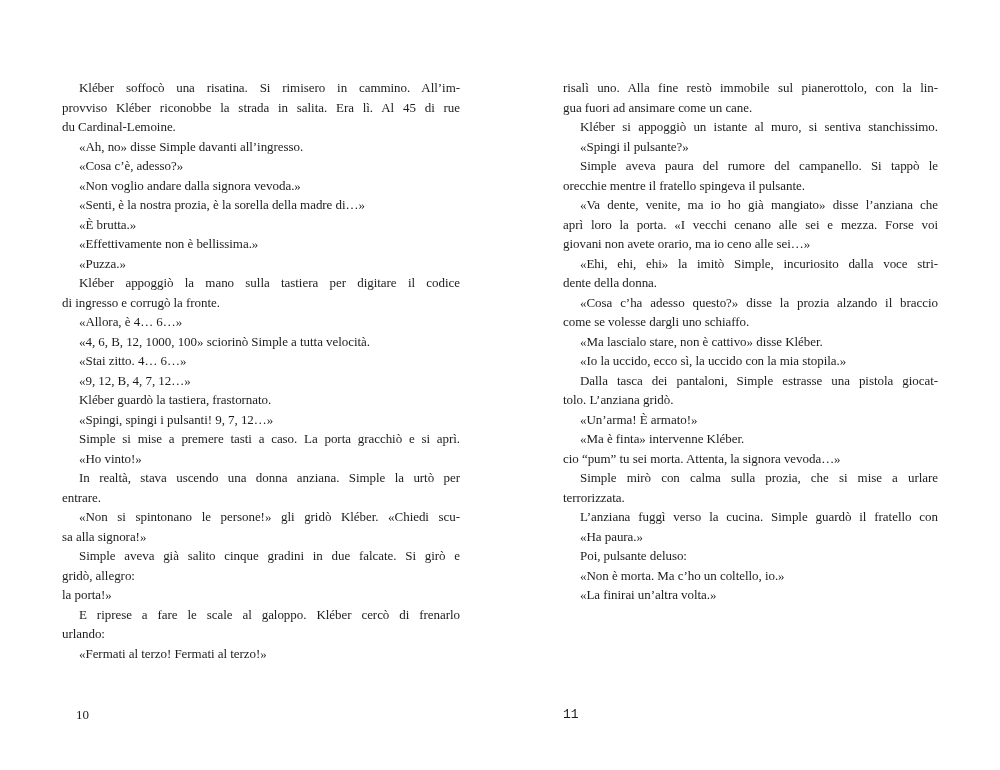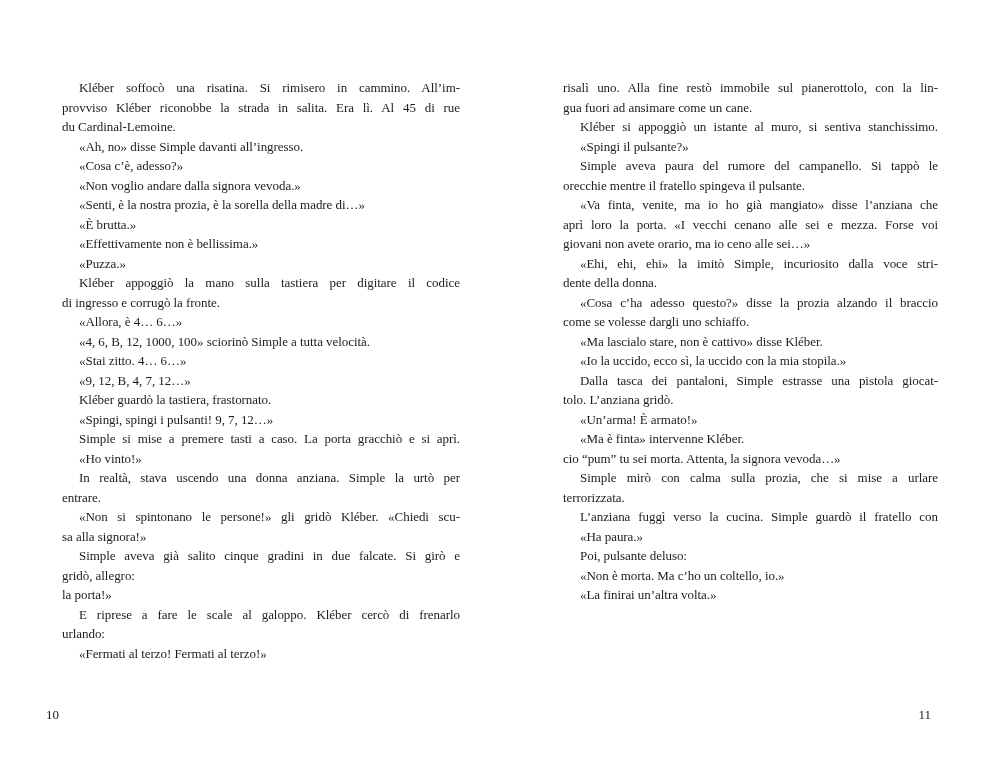--- a/index.html
+++ b/index.html
@@ -44,27 +44,27 @@
     overflow: hidden;
   }
   .pagenum {
     position: absolute;
     top: 705px;
     font-size: 13px;
     line-height: 19.5px;
     color: #1c1c1c;
   }
   .pagenum-left {
-    left: 46px;
+    left: 76px;
     text-align: right;
   }
   .pagenum-right {
     left: 563px;
     width: 368px;
-    text-align: right;
+    font-family: Liberation Mono, monospace;
   }
 </style>
 </head>
 <body style="background: rgb(255, 255, 255); color: rgb(28, 28, 28);">
 
 <section class="page-col left-col">
     <div class="line ind jst">Kléber soffocò una risatina. Si rimisero in cammino. All’im-</div>
     <div class="line jst">provviso Kléber riconobbe la strada in salita. Era lì. Al 45 di rue</div>
     <div class="line">du Cardinal-Lemoine.</div>
     <div class="line ind">«Ah, no» disse Simple davanti all’ingresso.</div>
@@ -96,21 +96,21 @@
     <div class="line ind">«Fermati al terzo! Fermati al terzo!»</div>
   </section>
 
 <section class="page-col right-col">
     <div class="line jst">risalì uno. Alla fine restò immobile sul pianerottolo, con la lin-</div>
     <div class="line">gua fuori ad ansimare come un cane.</div>
     <div class="line ind jst">Kléber si appoggiò un istante al muro, si sentiva stanchissimo.</div>
     <div class="line ind">«Spingi il pulsante?»</div>
     <div class="line ind jst">Simple aveva paura del rumore del campanello. Si tappò le</div>
     <div class="line">orecchie mentre il fratello spingeva il pulsante.</div>
-    <div class="line ind jst">«Va finta, venite, ma io ho già mangiato» disse l’anziana che</div>
+    <div class="line ind jst">«Va dente, venite, ma io ho già mangiato» disse l’anziana che</div>
     <div class="line jst">aprì loro la porta. «I vecchi cenano alle sei e mezza. Forse voi</div>
     <div class="line">giovani non avete orario, ma io ceno alle sei…»</div>
     <div class="line ind jst">«Ehi, ehi, ehi» la imitò Simple, incuriosito dalla voce stri-</div>
     <div class="line">dente della donna.</div>
     <div class="line ind jst">«Cosa c’ha adesso questo?» disse la prozia alzando il braccio</div>
     <div class="line">come se volesse dargli uno schiaffo.</div>
     <div class="line ind">«Ma lascialo stare, non è cattivo» disse Kléber.</div>
     <div class="line ind">«Io la uccido, ecco sì, la uccido con la mia stopila.»</div>
     <div class="line ind jst">Dalla tasca dei pantaloni, Simple estrasse una pistola giocat-</div>
     <div class="line">tolo. L’anziana gridò.</div>

